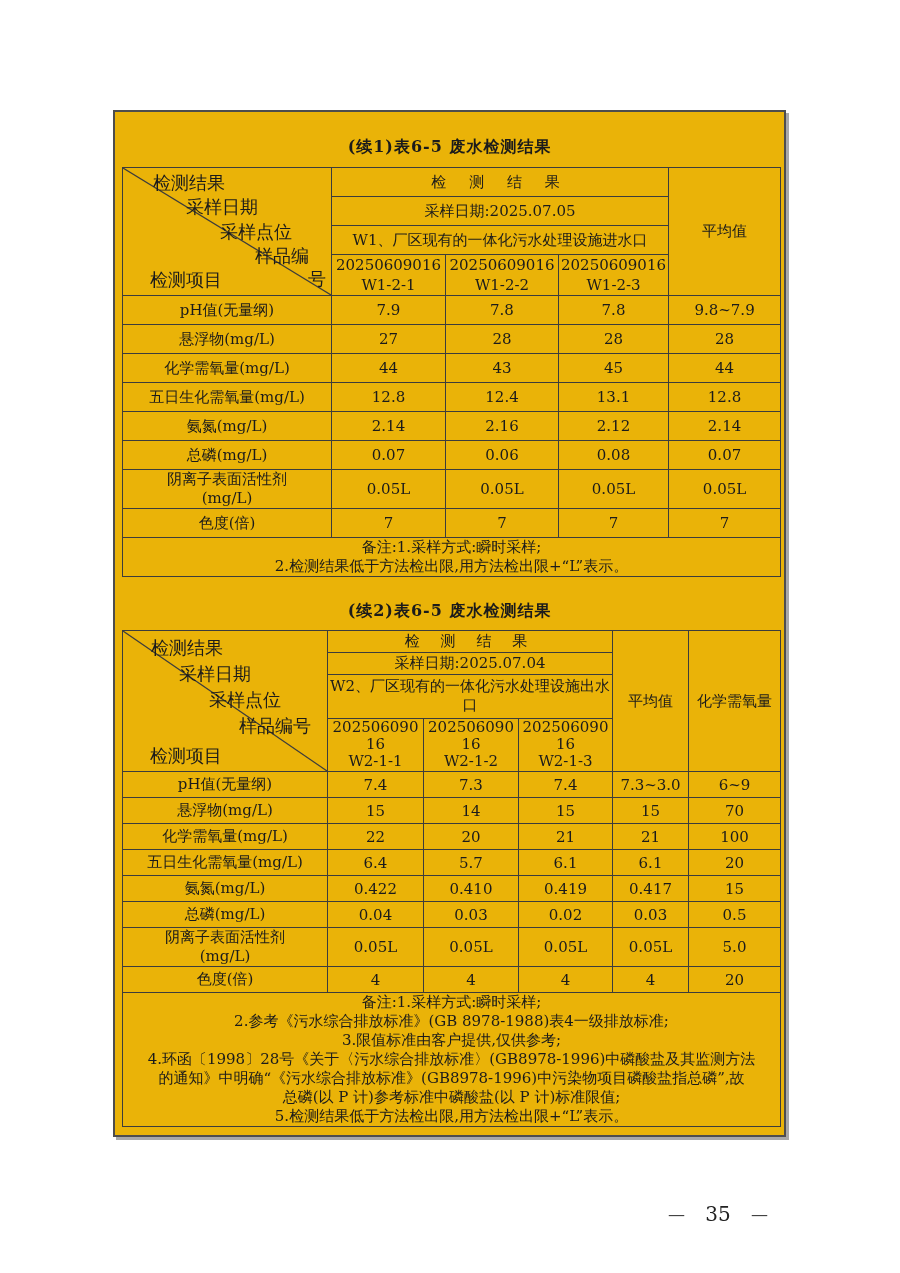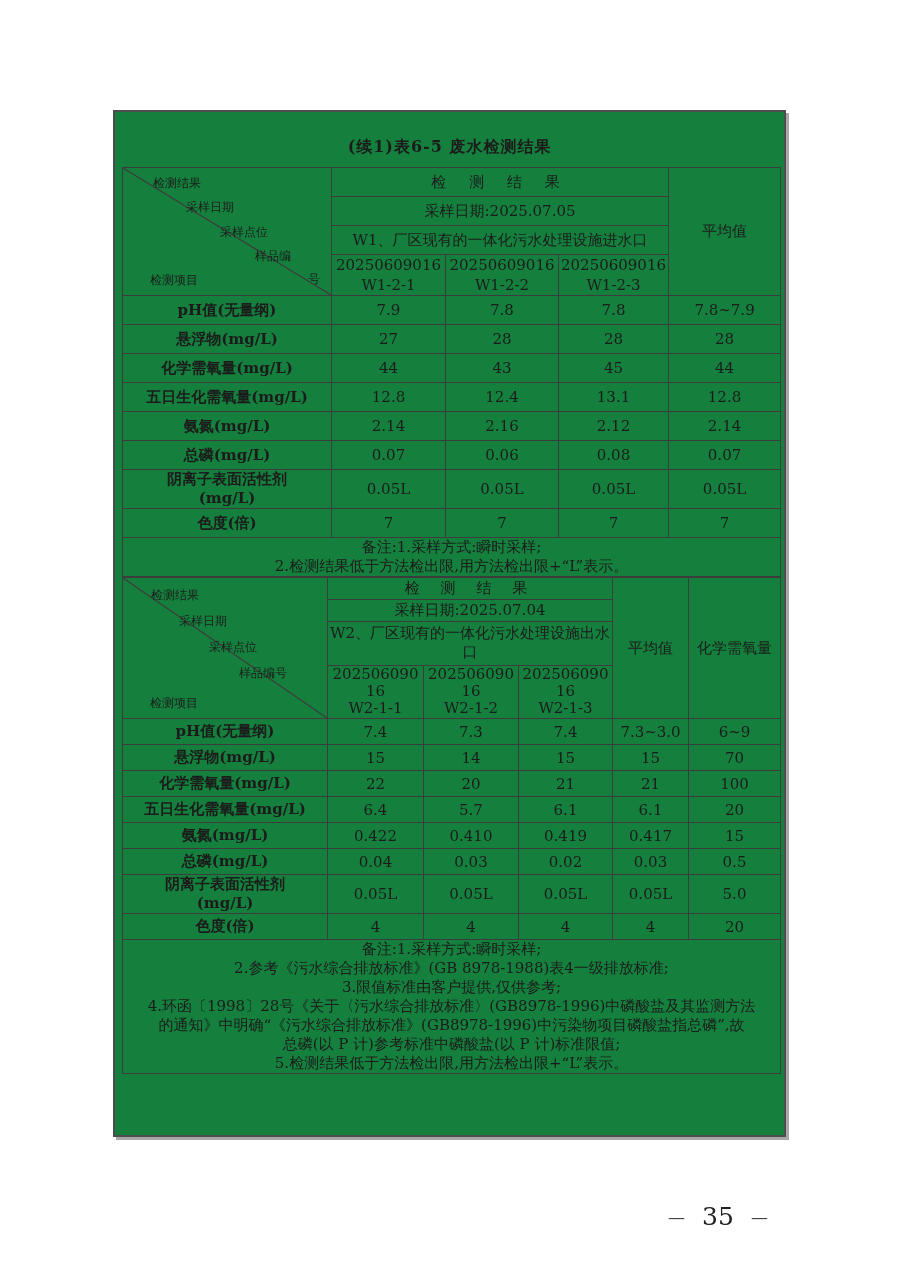--- a/index.html
+++ b/index.html
@@ -6,21 +6,21 @@
   body{
     width:900px;height:1273px;background:#ffffff;
     font-family:"DejaVu Serif","Liberation Serif",serif;
     color:#1b1b1b;
   }
   .page{position:relative;width:900px;height:1273px;overflow:hidden;}
   .doc{
     position:absolute;left:113px;top:110px;width:673px;height:1027px;
     border:2px solid #4d4d4d;box-sizing:border-box;
     box-shadow:3px 3px 0 #a8a8a8;
-    background:#15803d;
+    background:#eab308;
   }
   .tbl-title{
     text-align:center;font-weight:bold;font-size:16px;letter-spacing:1px;
   }
   .t1-title{margin:25px 0 9px 0;}
   .t2-title{margin:24px 0 8px 0;}
   table.tbl{
     border-collapse:collapse;table-layout:fixed;
     margin-left:7px;width:658px;
   }
@@ -35,28 +35,28 @@
   td.hd-ids{height:42px;white-space:pre-line;line-height:20px;font-size:14.5px;}
   td.avg-hd,td.limit-hd{font-size:15px;}
   
   table.t2 td.hd-result{height:21px;letter-spacing:8px;}
   table.t2 td.hd-date{height:21px;}
   table.t2 td.hd-site{height:42px;}
   table.t2 td.hd-ids{height:52px;line-height:17px;}
   
   table.t1 tbody td{height:28px;}
   table.t2 tbody td{height:25px;}
-  td.lab{white-space:pre-line;line-height:19px;font-weight:bold;}
+  td.lab{white-space:pre-line;line-height:19px;}
   
   td.corner{position:relative;padding:0;}
   .corner-box{position:relative;width:100%;height:127px;}
   table.t2 .corner-box{height:140px;}
   .corner-box svg{position:absolute;left:0;top:0;width:100%;height:100%;}
   .corner-box span{
-    position:absolute;font-size:12px;white-space:nowrap;line-height:16px;
+    position:absolute;font-size:18px;white-space:nowrap;line-height:16px;
   }
   
   .t1 .c1{left:30px;top:7px;}
   .t1 .c2{left:63px;top:31px;}
   .t1 .c3{left:97px;top:56px;}
   .t1 .c4a{left:132px;top:80px;text-align:right;}
   .t1 .c4b{left:185px;top:103px;}
   .t1 .c5{left:27px;top:104px;}
   
   .t2 .c1{left:28px;top:9px;}
@@ -68,21 +68,21 @@
   td.notes{
     text-align:left;padding:3px 7px;font-size:14.5px;line-height:19px;height:auto;margin-top:8px;
   }
   td.notes .note-line{white-space:normal;}
   
   .pagenum{
     position:absolute;left:668px;top:1202px;width:100px;
     display:flex;align-items:center;justify-content:space-between;
   }
   .pagenum .dash{font-size:17px;color:#3a3a3a;}
-  .pagenum .num{font-size:25px;color:#222;}
+  .pagenum .num{font-size:20px;color:#222;}
 </style>
 </head>
 <body>
 
 <div class="page">
   <div class="doc">
 
     <div class="tbl-title t1-title">(续1)表6-5  废水检测结果</div>
 
     <table class="tbl t1">
@@ -126,21 +126,21 @@
 W1-2-3</td>
       </tr>
       </tbody>
         <tbody>
 
           <tr>
             <td class="lab">pH值(无量纲)</td>
             <td class="val">7.9</td>
             <td class="val">7.8</td>
             <td class="val">7.8</td>
-            <td class="val">7.8~7.9</td>
+            <td class="val">9.8~7.9</td>
           </tr>
 
           <tr>
             <td class="lab">悬浮物(mg/L)</td>
             <td class="val">27</td>
             <td class="val">28</td>
             <td class="val">28</td>
             <td class="val">28</td>
           </tr>
 
@@ -197,20 +197,21 @@
           <tr>
         <td class="notes" colspan="5">
 
         <div class="note-line">备注:1.采样方式:瞬时采样;</div>
               <div class="note-line">2.检测结果低于方法检出限,用方法检出限+“L”表示。</div>
             </td>
       </tr>
     </tbody>
       </table>
 
+    <div class="tbl-title t2-title">(续2)表6-5  废水检测结果</div>
 
     <table class="tbl t2">
       <colgroup>
         <col style="width:205px">
           <col style="width:96px">
           <col style="width:95px">
           <col style="width:94px">
           <col style="width:76px">
           <col style="width:92px">
       </colgroup>

